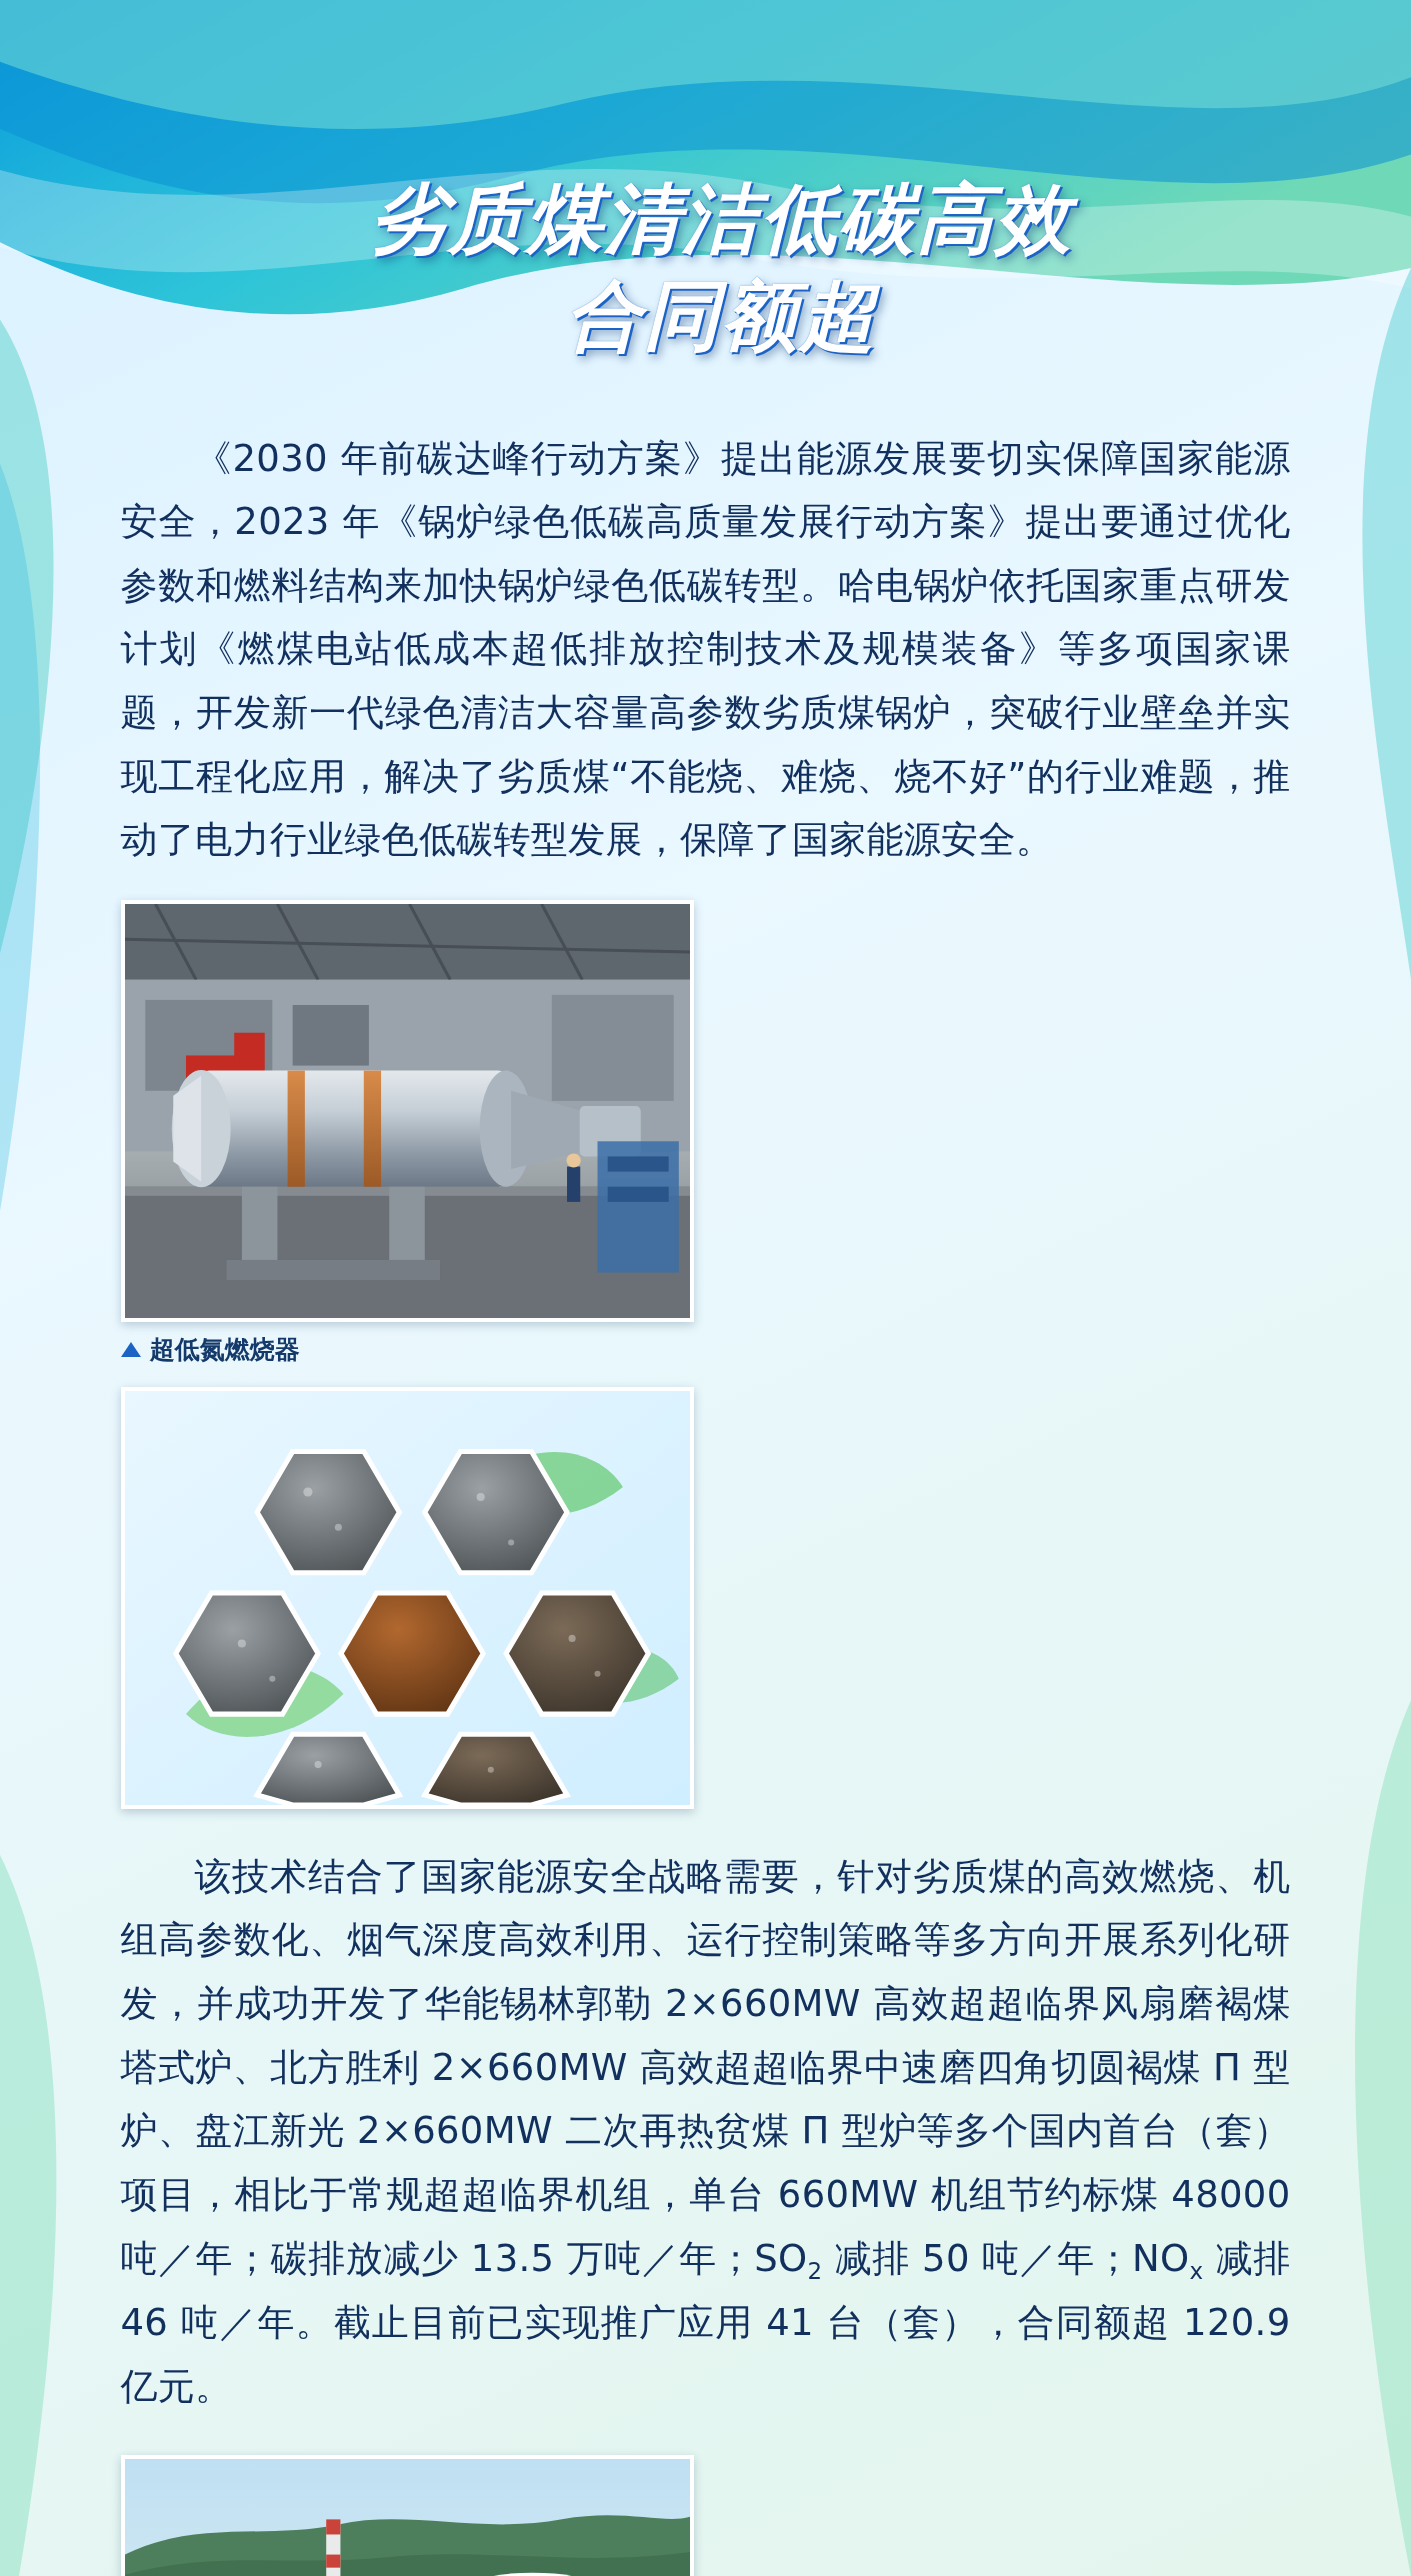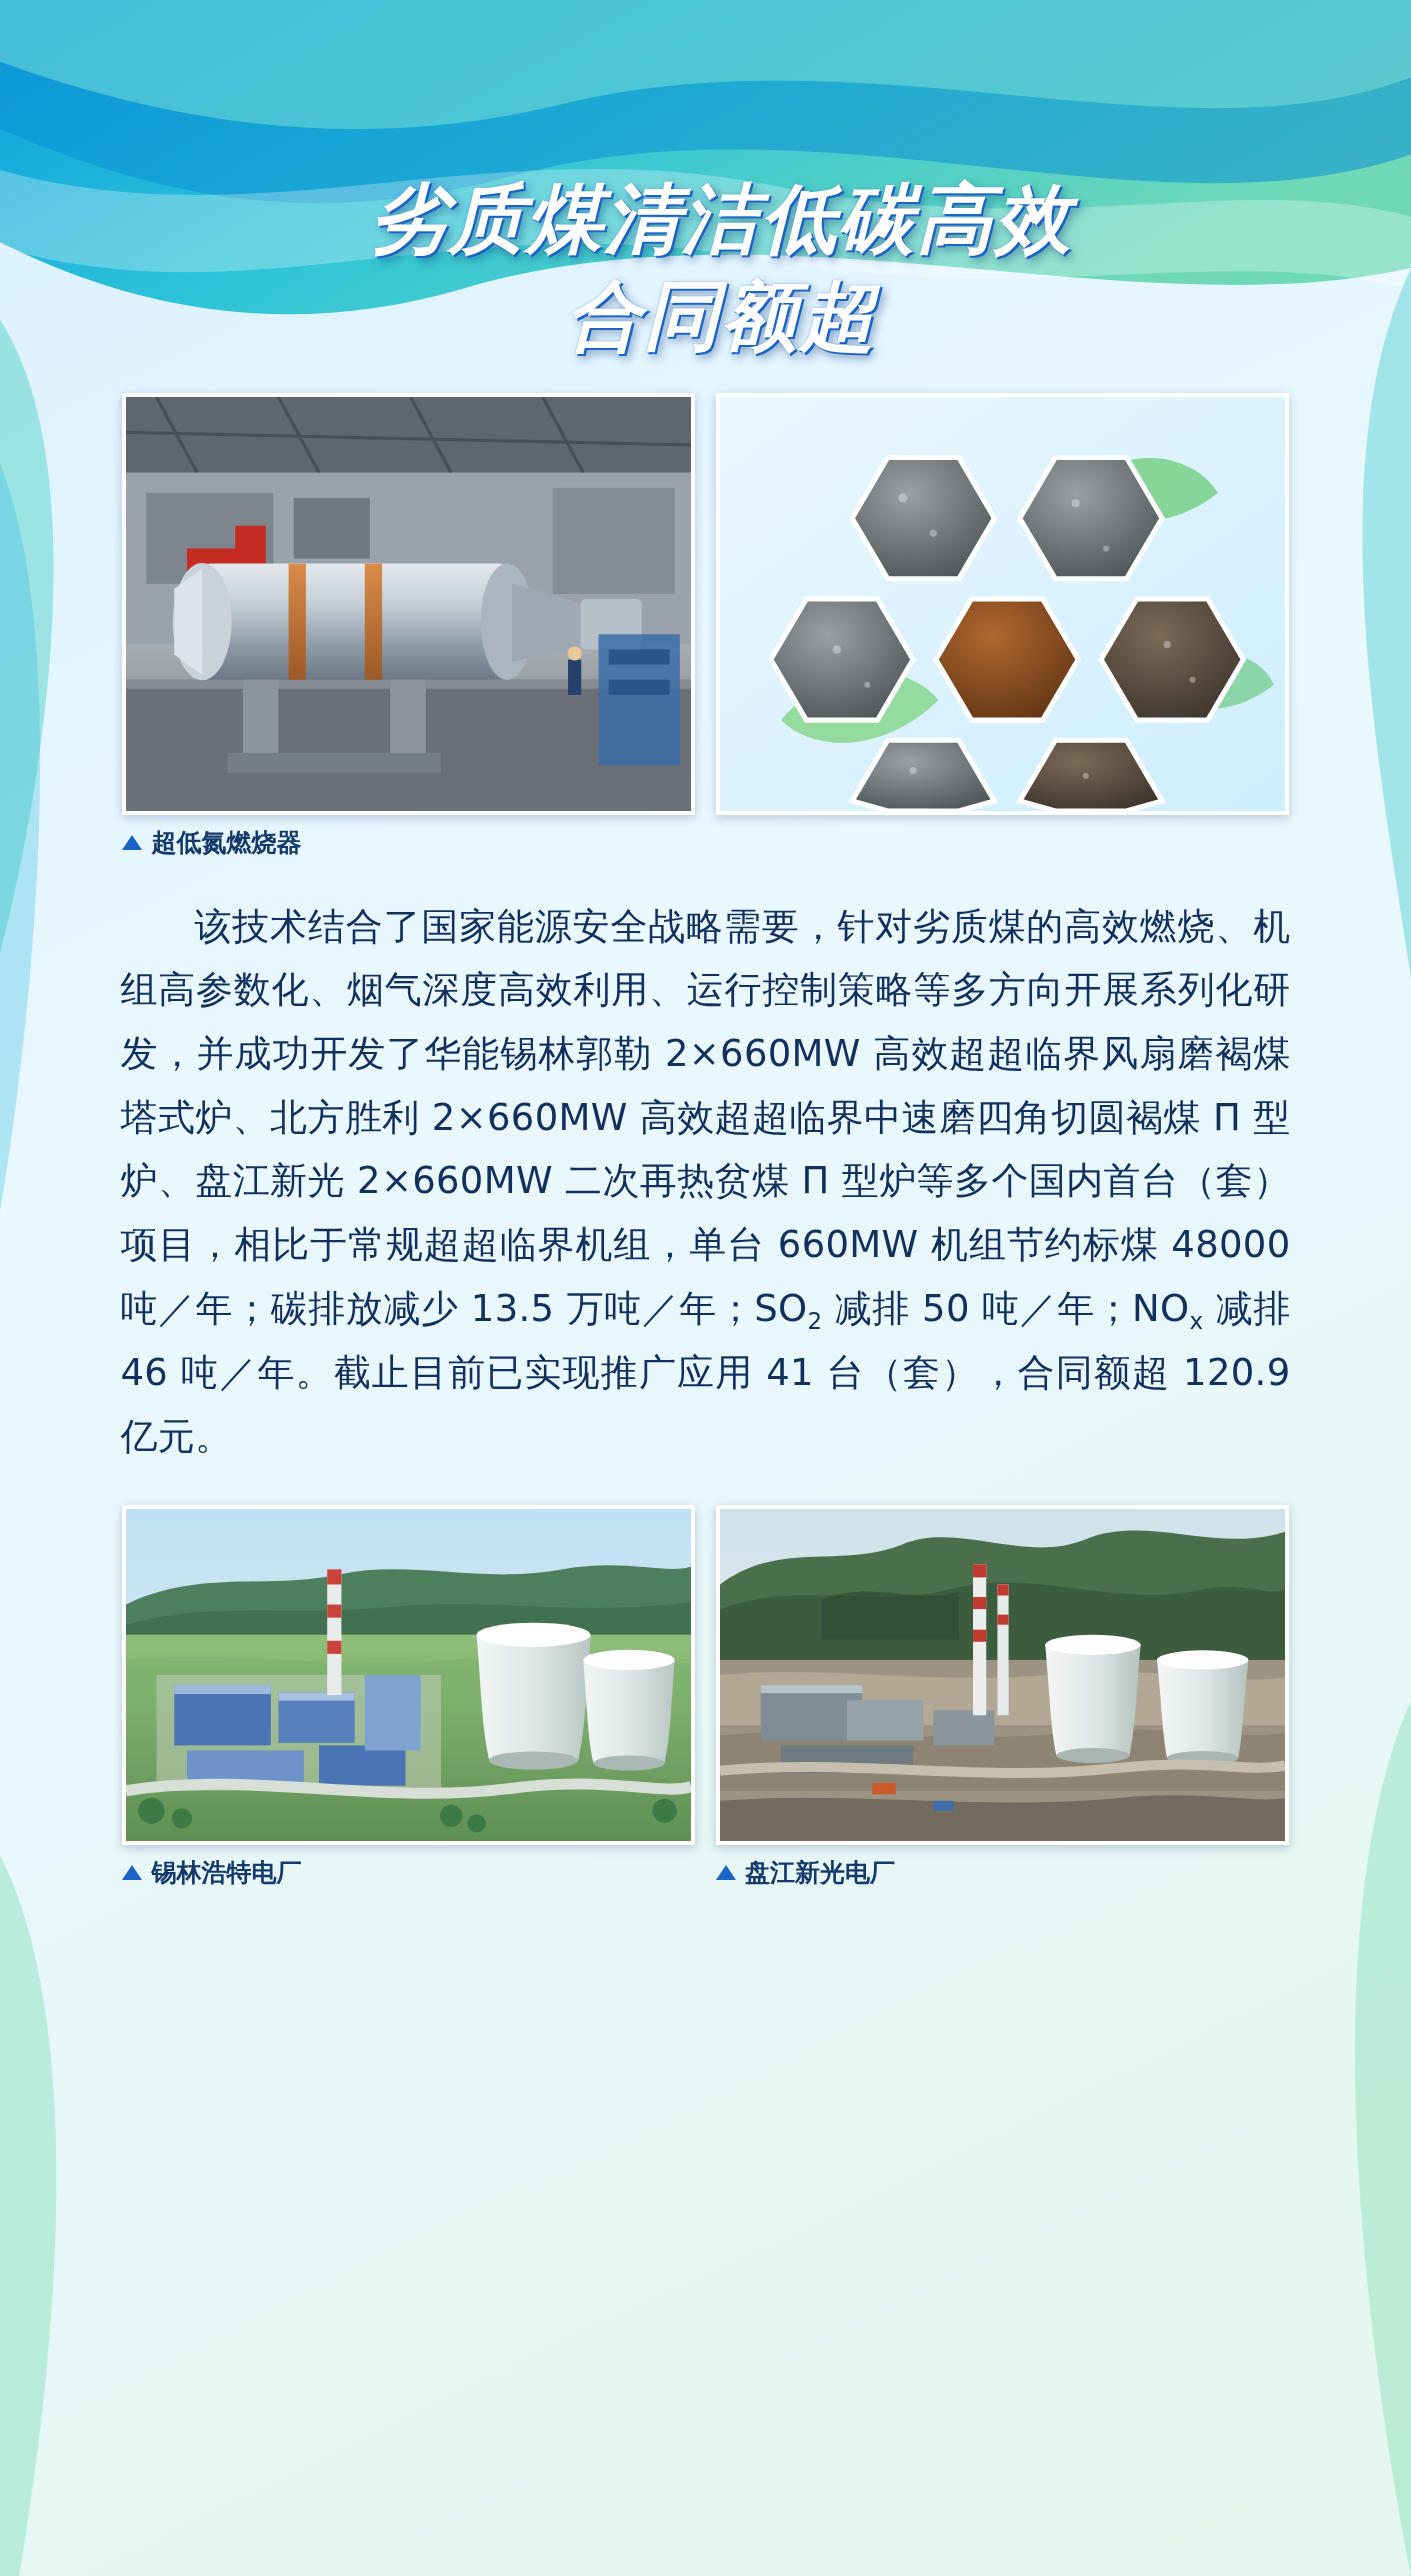--- a/index.html
+++ b/index.html
@@ -66,20 +66,21 @@
   .para.first { margin-top: 62px; }
   sub { font-size: 0.62em; }
 
   
   .img-row {
     width: 1170px;
     margin: 28px auto 0 auto;
     display: flex;
     justify-content: center;
     gap: 20.6px;
+    flex-direction: column;
   }
   .img-cell { width: 573px; }
   .photo {
     width: 573px;
     height: 422px;
     border: 4.1px solid #ffffff;
     box-sizing: border-box;
     box-shadow: 0 3.1px 9.3px rgba(0,40,80,0.22);
     overflow: hidden;
     position: relative;
@@ -155,20 +156,23 @@
     </svg>
   </div>
 
   <div class="content">
 
     <div class="title-block">
       <div class="title-line">劣质煤清洁低碳高效</div>
       <div class="title-line">合同额超</div>
     </div>
 
+    <div class="body-text">
+      <p class="para first">《2030 年前碳达峰行动方案》提出能源发展要切实保障国家能源安全，2023 年《锅炉绿色低碳高质量发展行动方案》提出要通过优化参数和燃料结构来加快锅炉绿色低碳转型。哈电锅炉依托国家重点研发计划《燃煤电站低成本超低排放控制技术及规模装备》等多项国家课题，开发新一代绿色清洁大容量高参数劣质煤锅炉，突破行业壁垒并实现工程化应用，解决了劣质煤“不能烧、难烧、烧不好”的行业难题，推动了电力行业绿色低碳转型发展，保障了国家能源安全。</p>
+    </div>
 
     <div class="img-row">
 
       <div class="img-cell">
         <div class="photo">
           <svg viewBox="0 0 1112 820" preserveAspectRatio="none">
             <defs>
               <linearGradient id="hallbg" x1="0" y1="0" x2="0" y2="1">
                 <stop offset="0" stop-color="#8a9198"></stop>
                 <stop offset="0.5" stop-color="#b4bbbf"></stop>

